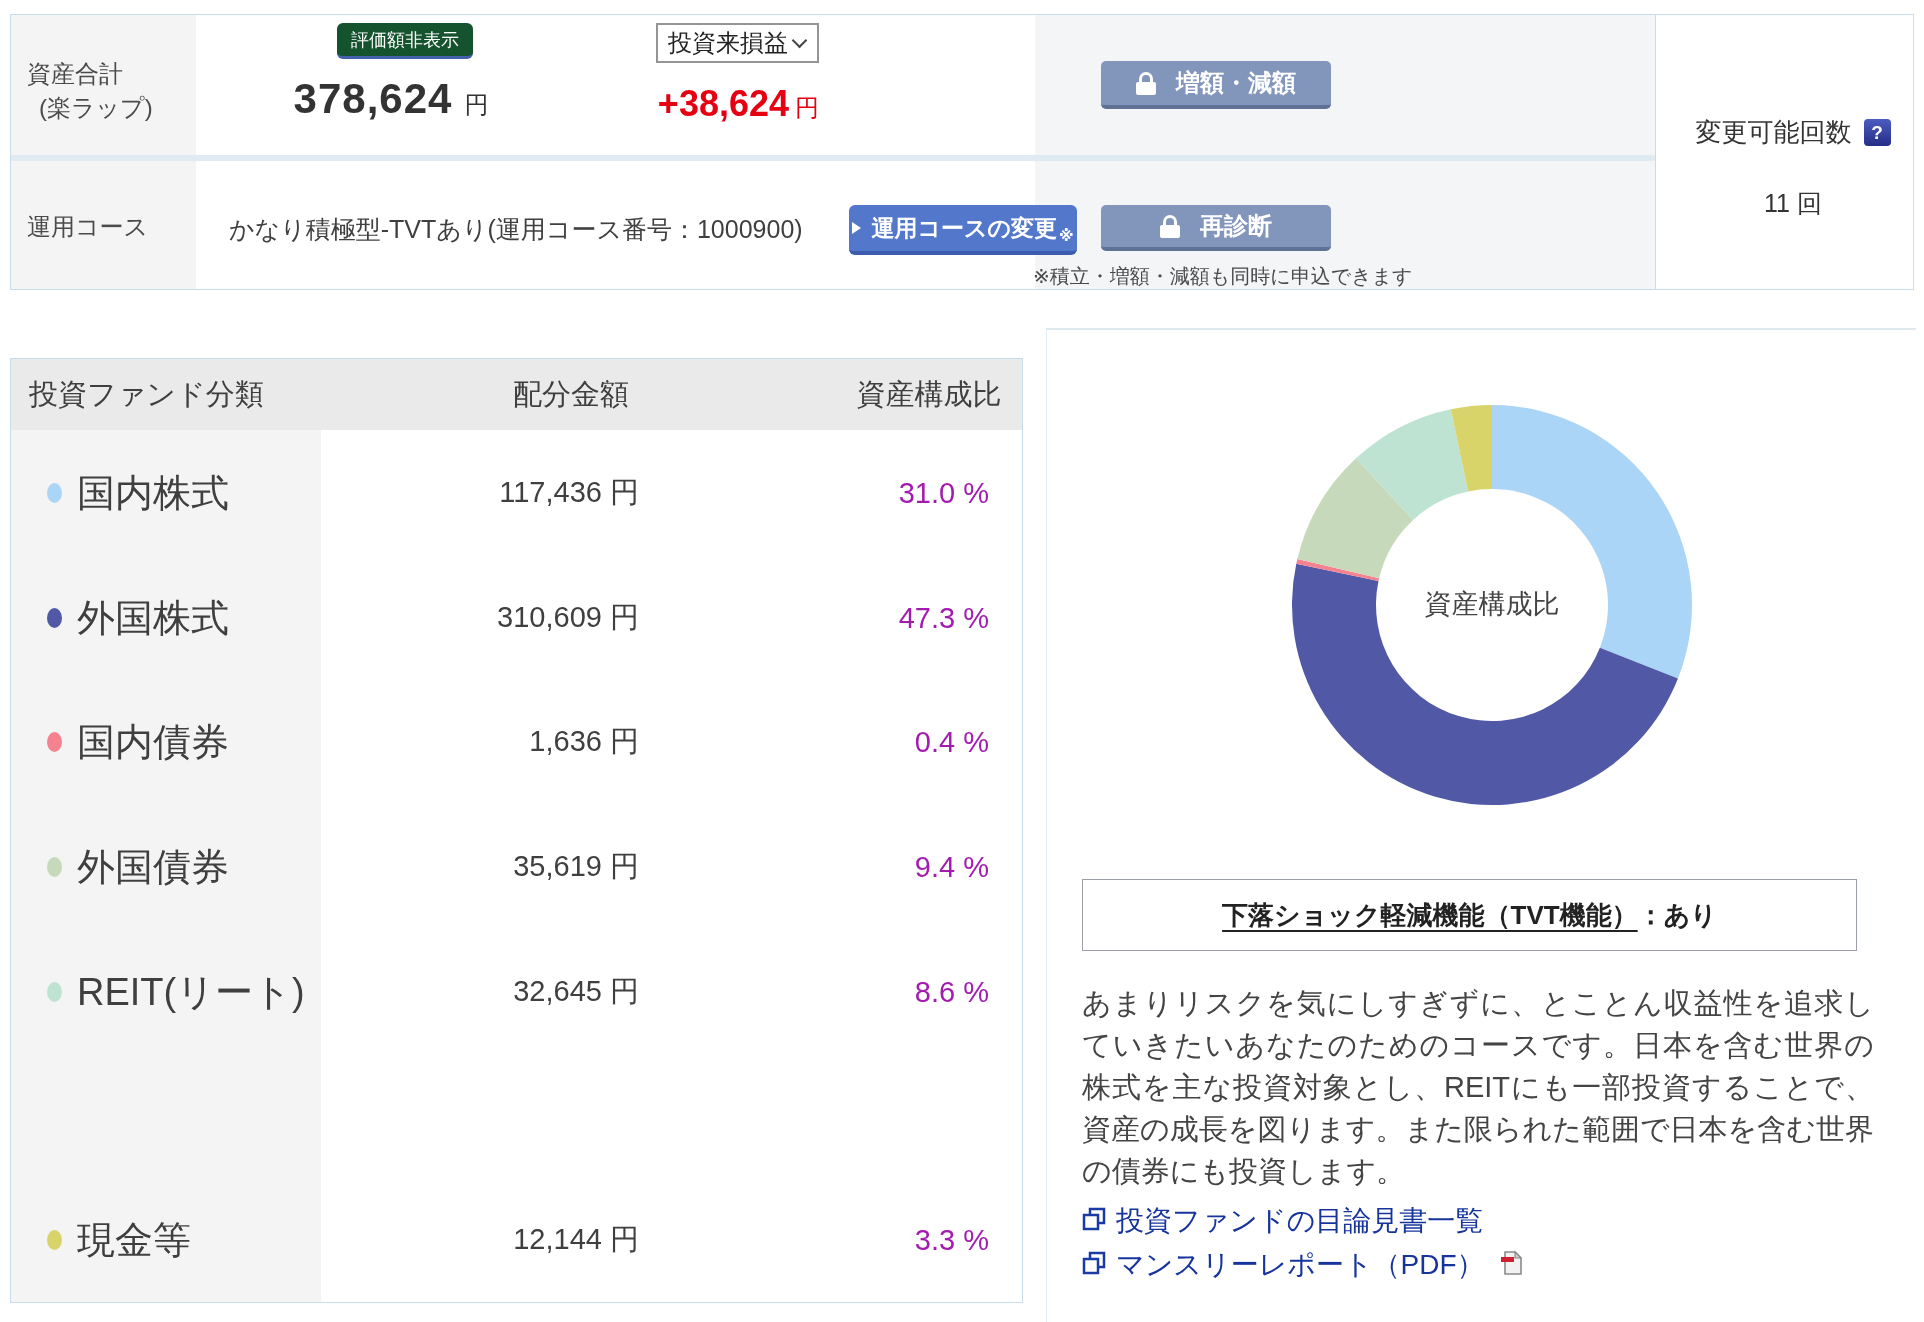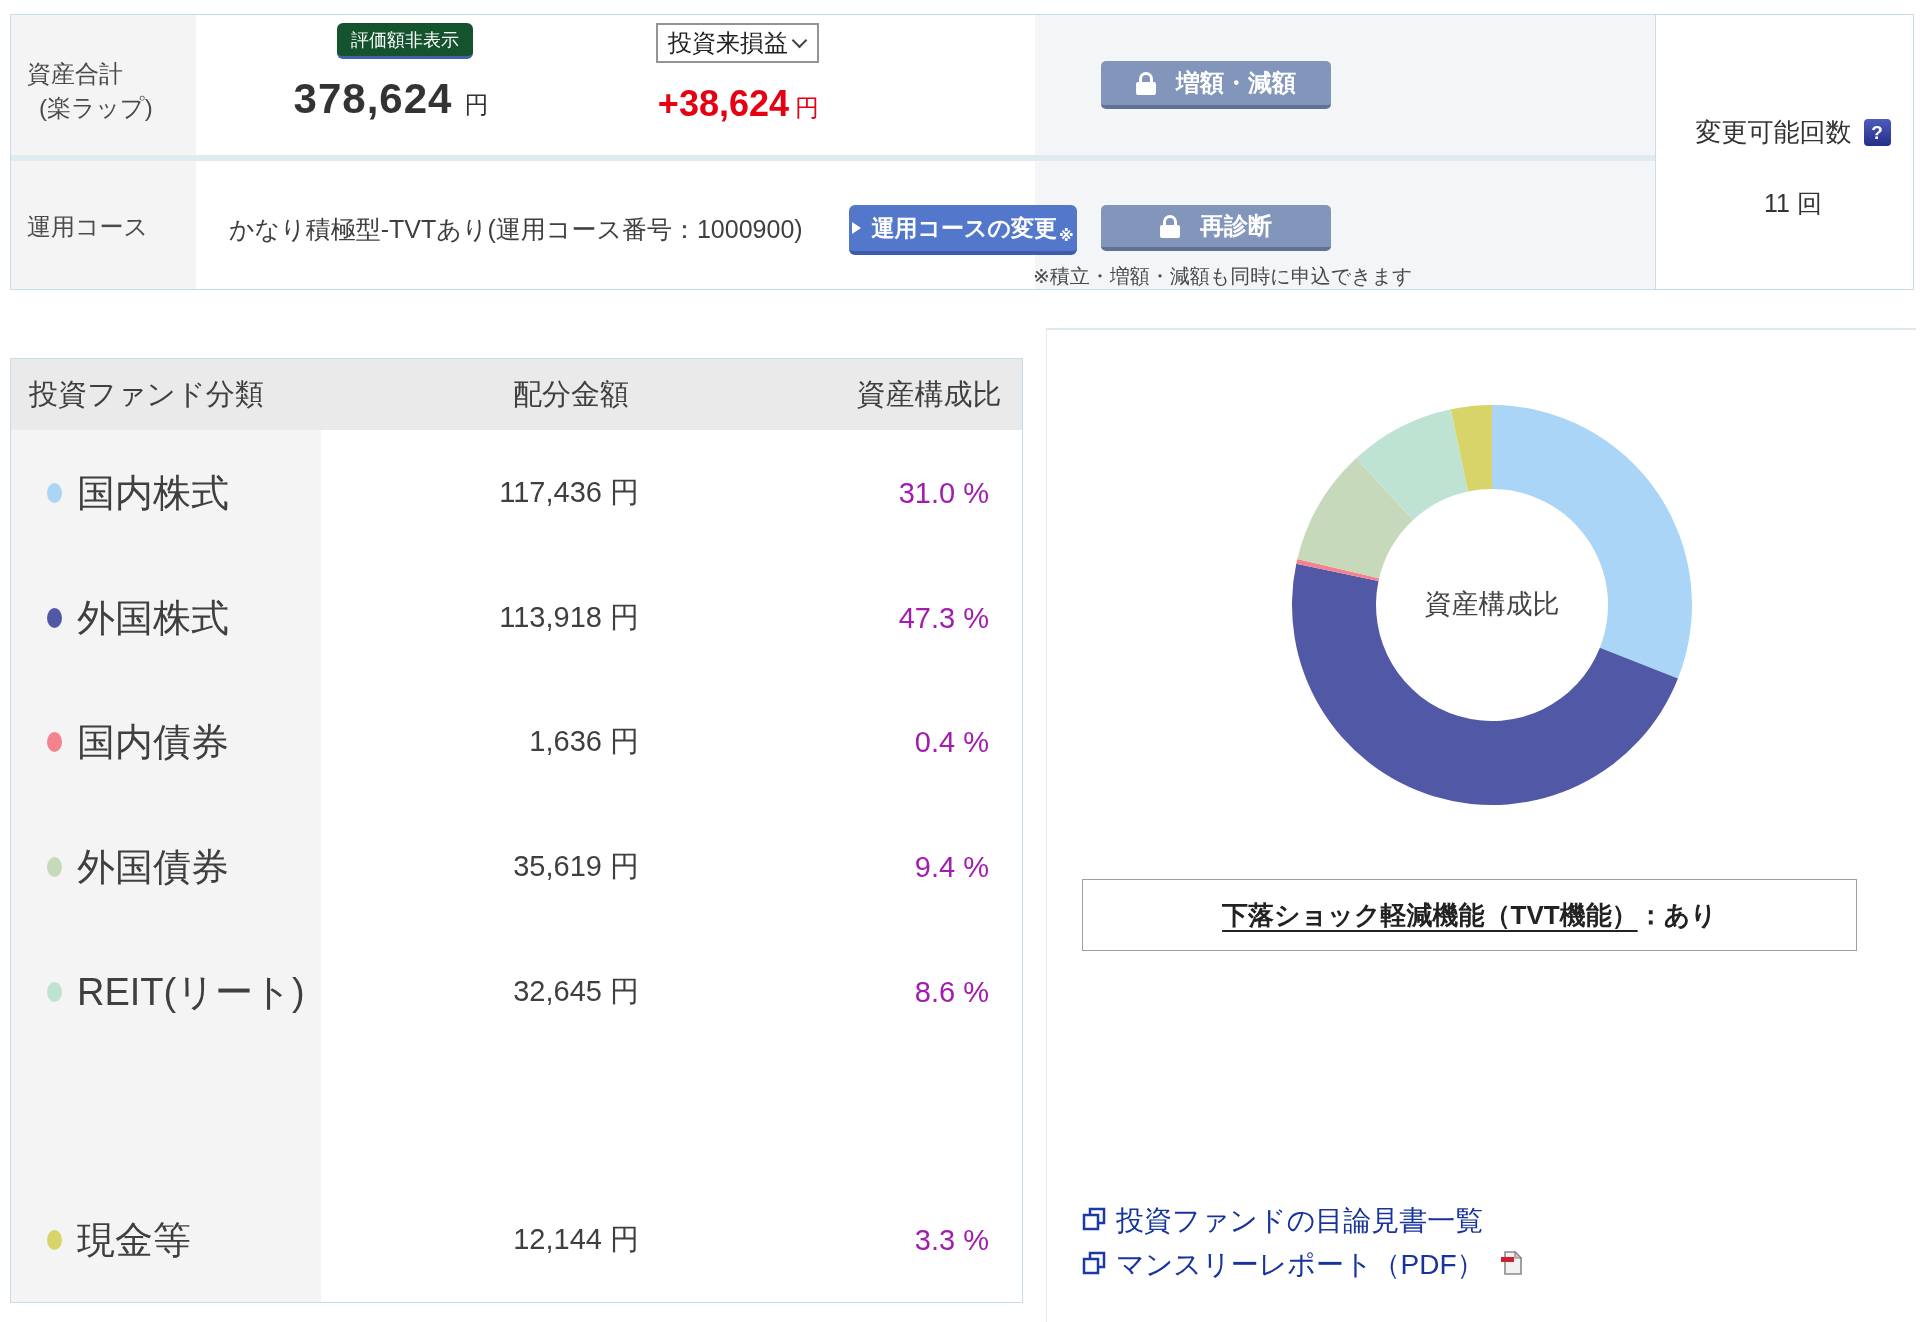--- a/index.html
+++ b/index.html
@@ -185,21 +185,21 @@
 
     <div class="trow" style="top:71px" data-interactable="false">
       <span class="dot" data-interactable="false" style="background: rgb(171, 213, 246);"></span>
       <span class="rlabel" data-interactable="false">国内株式</span>
       <span class="ramount" data-interactable="false">117,436 円</span>
       <span class="rratio" data-interactable="false">31.0 %</span>
     </div>
     <div class="trow" style="top:196px" data-interactable="false">
       <span class="dot" data-interactable="false" style="background: rgb(81, 89, 166);"></span>
       <span class="rlabel" data-interactable="false">外国株式</span>
-      <span class="ramount" data-interactable="false">113,918 円</span>
+      <span class="ramount" data-interactable="false">310,609 円</span>
       <span class="rratio" data-interactable="false">47.3 %</span>
     </div>
     <div class="trow" style="top:320px" data-interactable="false">
       <span class="dot" data-interactable="false" style="background: rgb(245, 131, 143);"></span>
       <span class="rlabel" data-interactable="false">国内債券</span>
       <span class="ramount" data-interactable="false">1,636 円</span>
       <span class="rratio" data-interactable="false">0.4 %</span>
     </div>
     <div class="trow" style="top:445px" data-interactable="false">
       <span class="dot" data-interactable="false" style="background: rgb(198, 218, 187);"></span>
@@ -233,20 +233,21 @@
         <path d="M 168.83 14.28 A 200 200 0 0 1 210.00 10.00 L 210.00 94.00 A 116 116 0 0 0 186.12 96.48 Z" fill="#d9d46a" data-interactable="false"></path>
       </svg>
   </div>
   <div class="donut-label" data-interactable="false">資産構成比</div>
 
   <div class="tvt-box" data-interactable="false">
     <span class="u" data-interactable="false">下落ショック軽減機能（TVT機能）</span>
       <span data-interactable="false">：あり</span>
   </div>
 
+  <div class="desc" data-interactable="false">あまりリスクを気にしすぎずに、とことん収益性を追求していきたいあなたのためのコースです。日本を含む世界の株式を主な投資対象とし、REITにも一部投資することで、資産の成長を図ります。また限られた範囲で日本を含む世界の債券にも投資します。</div>
 
   <div class="link-row first" data-interactable="false">
     <span class="licon" data-interactable="false">
       <svg width="24" height="24" viewBox="0 0 24 24">
         <rect x="8" y="2" width="14" height="14" fill="#fff" stroke="#1a3aa5" stroke-width="2.5"></rect>
         <rect x="2" y="8" width="14" height="14" fill="#fff" stroke="#1a3aa5" stroke-width="2.5"></rect>
       </svg>
     </span>
     <span class="link-text" data-interactable="true">投資ファンドの目論見書一覧</span>
   </div>

